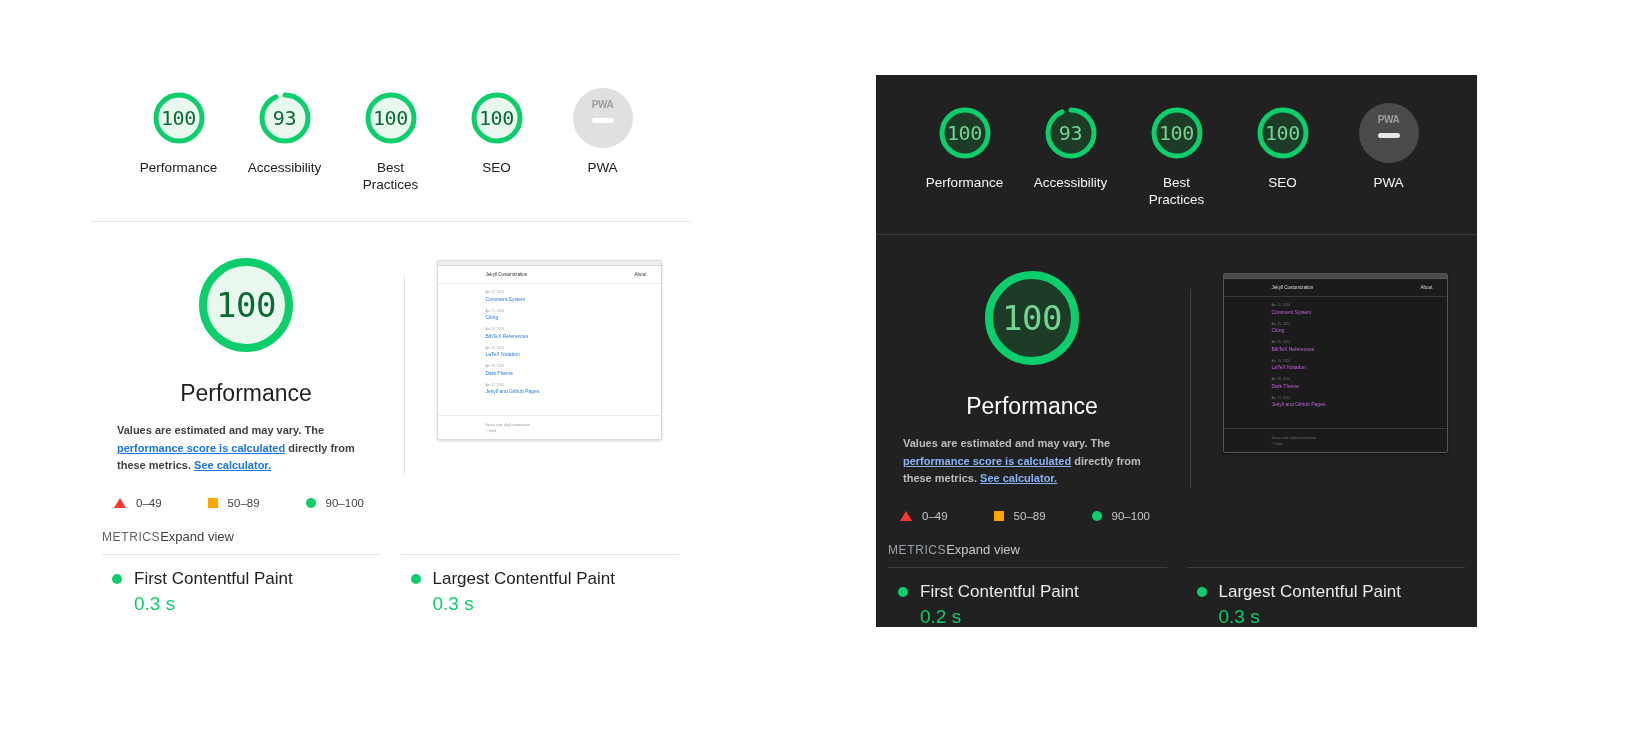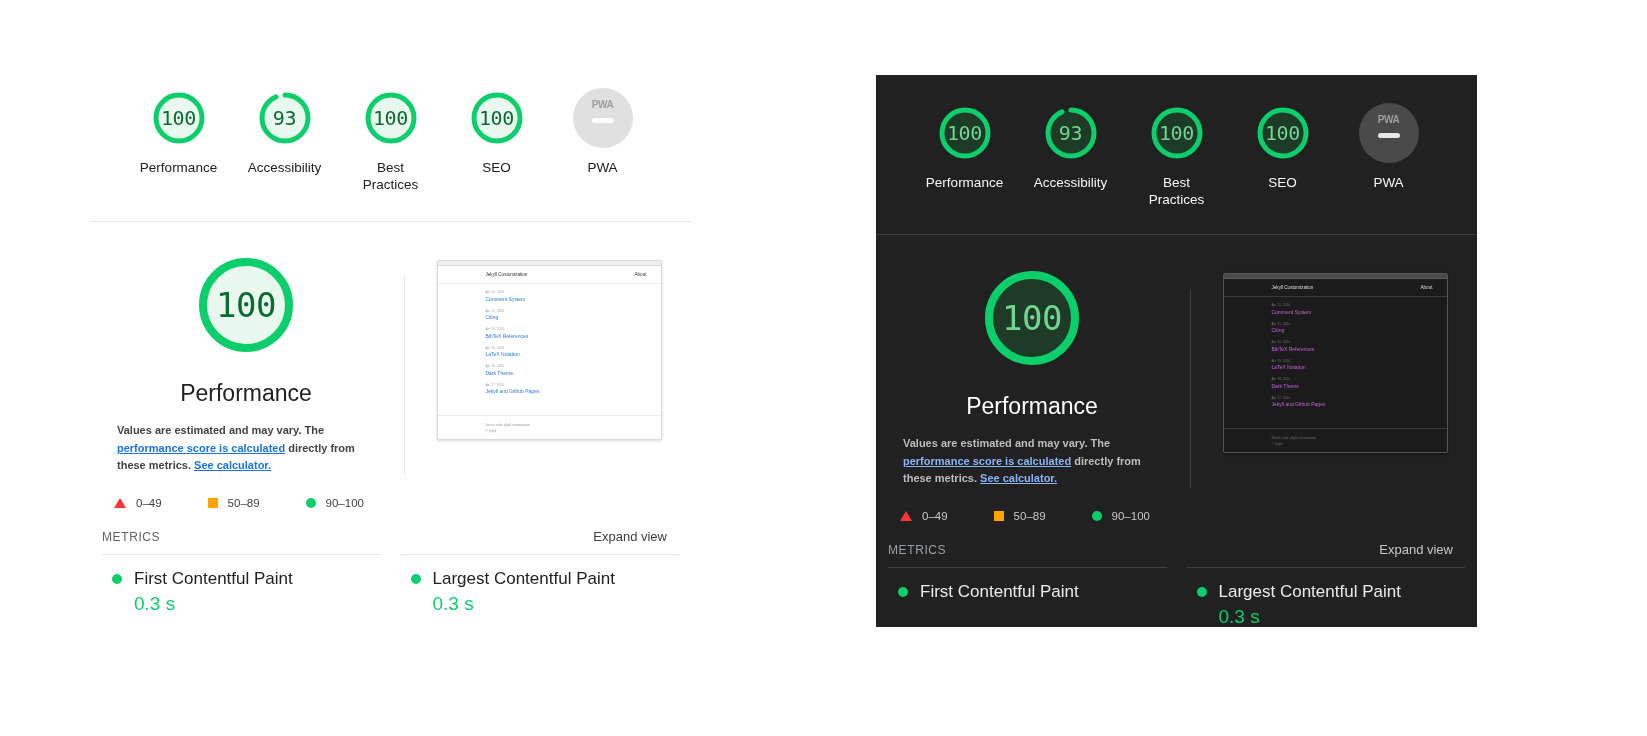--- a/index.html
+++ b/index.html
@@ -125,23 +125,22 @@
   .legend-item { display: flex; align-items: center; gap: 10px; }
   .sw-tri {
     width: 0; height: 0; border-left: 6px solid transparent; border-right: 6px solid transparent;
     border-bottom: 10px solid #f33; 
   }
   .sw-sq { width: 10px; height: 10px; background: #ffa400; }
   .sw-dot { width: 10px; height: 10px; border-radius: 50%; background: #0cce6b; }
 
   
   .metrics-head {
-    display: flex; align-items: baseline; justify-content: space-between;
+    display: flex; align-items: baseline; 
     padding: 20px 24px 0 12px;
-    gap: 47px;
   }
   .metrics-title { font-size: 12px; letter-spacing: 0.6px; }
   .light .metrics-title { color: #5f6368; }
   .dark  .metrics-title { color: #9aa0a6; }
   .expand-view { font-size: 13px; }
   .light .expand-view { color: #3c4043; }
   .dark  .expand-view { color: #c7c7c7; }
 
   
   .metrics-grid { display: flex; gap: 20px; padding: 0 12px; margin-top: 10px; }
@@ -452,20 +451,21 @@
       <div class="metrics-title">METRICS</div>
       <div class="expand-view">Expand view</div>
     </div>
 
     <div class="metrics-grid">
       <div class="metric-col">
         <div class="metric-row">
           <span class="sw-dot"></span>
           <span class="metric-name">First Contentful Paint</span>
         </div>
+        <div class="metric-value">0.2 s</div>
       </div>
       <div class="metric-col">
         <div class="metric-row">
           <span class="sw-dot"></span>
           <span class="metric-name">Largest Contentful Paint</span>
         </div>
         <div class="metric-value">0.3 s</div>
       </div>
     </div>
   </div>

